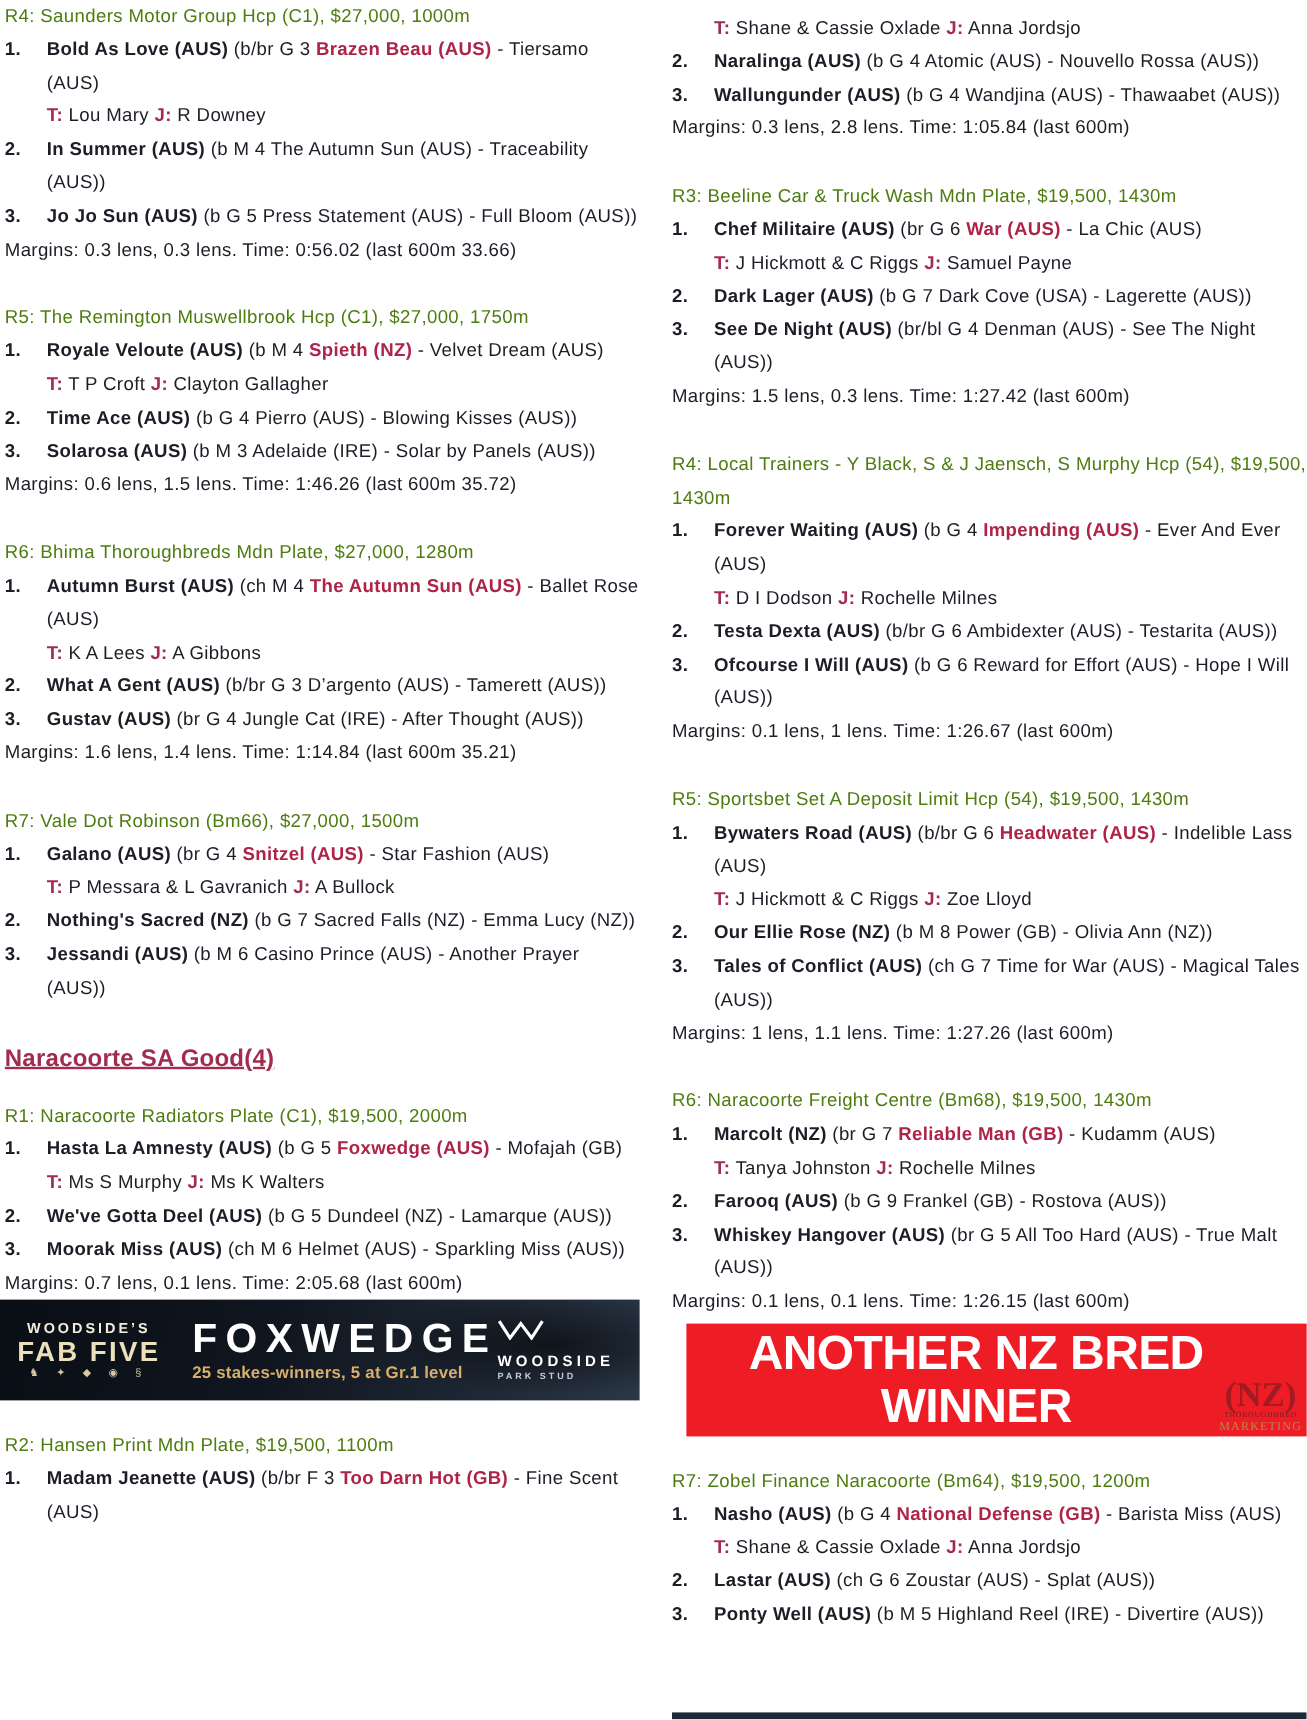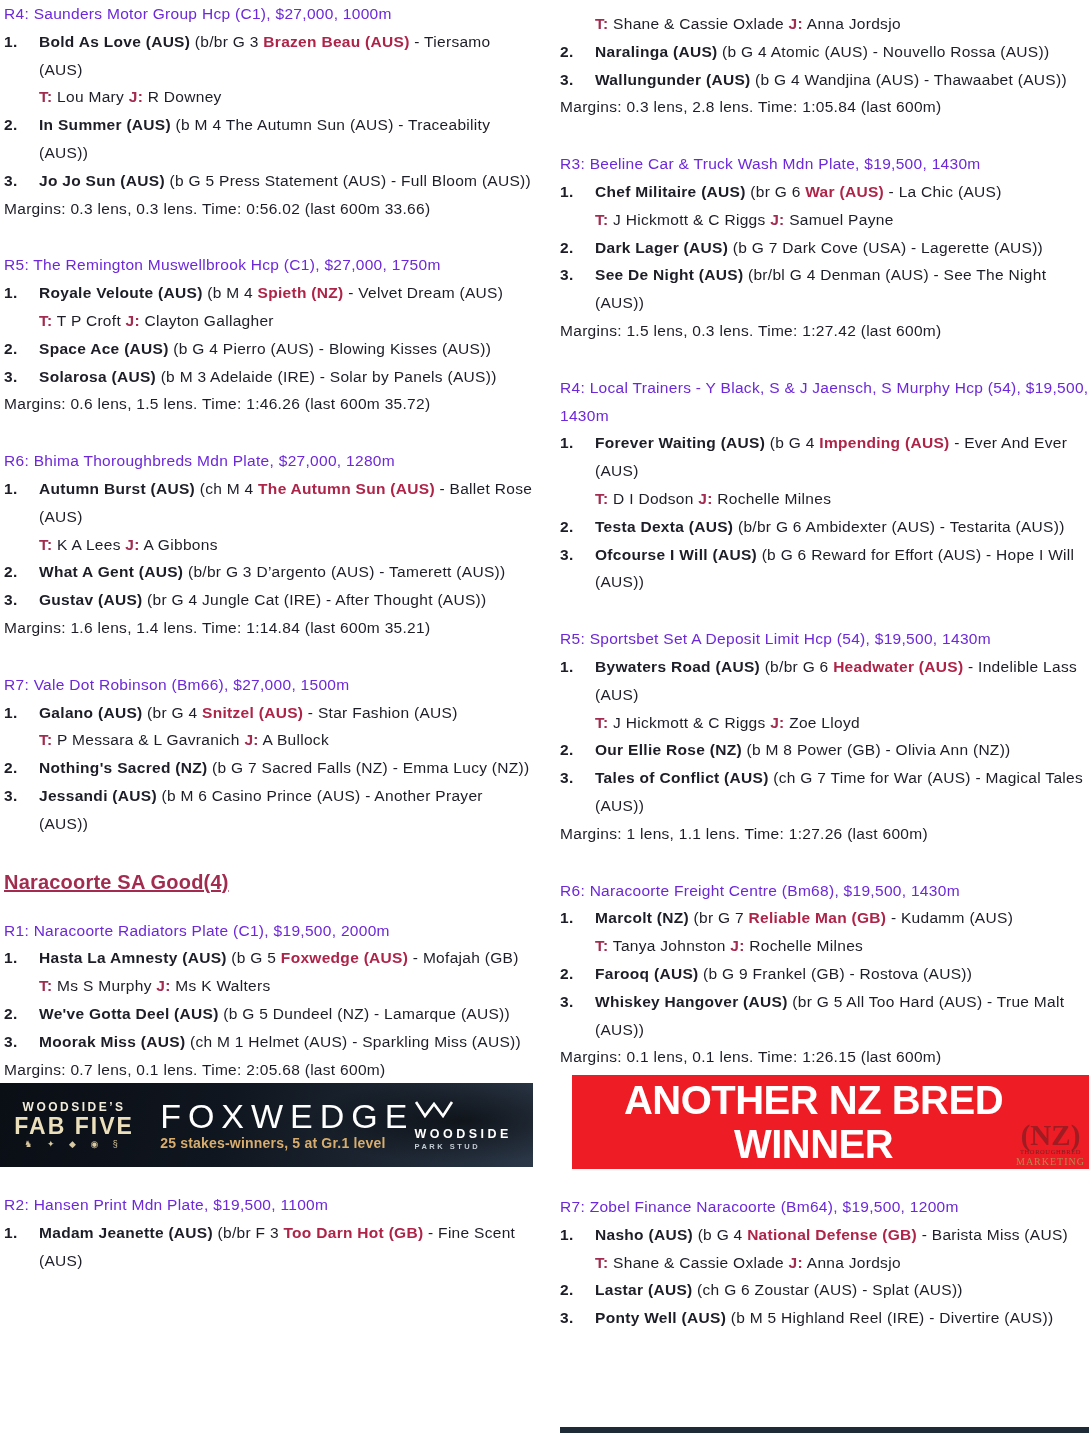--- a/index.html
+++ b/index.html
@@ -8,21 +8,21 @@
         line-height:27.8px;letter-spacing:.3px;color:#1d1d27;}
   .col{box-sizing:border-box;}
   .col-left{width:536px;padding-left:4px;}
   .col-right{width:553px;padding-left:24px;padding-top:10px;}
 
   .race-section{margin-top:29px;}
   .race-section.first{margin-top:0;}
   .race-section.after-meeting{margin-top:18px;}
   .race-section.after-banner{margin-top:24px;}
 
-  .race-header{color:#6d28d9;}
+  .race-header{color:#4d7c0f;}
   .entry{position:relative;padding-left:35px;}
   .num{position:absolute;left:0;top:0;font-weight:700;color:#1d1d27;}
   .seg-b{font-weight:700;color:#1d1d27;}
   .seg-n{color:#1d1d27;}
   .seg-r{font-weight:700;color:#ae2449;}
   .seg-l{font-weight:700;color:#a22c50;}
   .margins{color:#1d1d27;}
 
   .meeting{font-size:20px;line-height:30px;font-weight:700;color:#a22c50;
            text-decoration:underline;margin-top:29px;margin-bottom:20px;letter-spacing:.2px;}
@@ -31,21 +31,21 @@
   .fox-banner{height:84px;margin:0 0 16px -4px;width:533px;display:flex;align-items:center;
               background:linear-gradient(105deg,#0a0e15 0%,#10161f 42%,#1b2430 70%,#2b3747 100%);
               position:relative;overflow:hidden;}
   .fox-banner::after{content:"";position:absolute;right:0;top:0;width:45%;height:100%;
               background:radial-gradient(ellipse at 70% 45%,rgba(0,0,0,.55),rgba(0,0,0,0) 65%);}
   .fox-left{width:160px;text-align:center;z-index:1;}
   .fox-brand-top{color:#f2ecdc;font-size:12px;font-weight:700;letter-spacing:2.5px;line-height:13px;}
   .fox-brand-main{color:#ecdfbc;font-size:23px;font-weight:800;letter-spacing:2px;line-height:24px;}
   .fox-icons{color:#d9c9a0;font-size:9px;letter-spacing:6px;line-height:12px;}
   .fox-center{flex:1;text-align:left;z-index:1;padding-left:12px;}
-  .fox-title{color:#fff;font-size:34px;font-weight:400;letter-spacing:7px;line-height:36px;}
+  .fox-title{color:#fff;font-size:34px;font-weight:700;letter-spacing:7px;line-height:36px;}
   .fox-sub{color:#d8ad6d;font-size:14px;font-weight:700;letter-spacing:.2px;line-height:18px;}
   .fox-right{width:128px;text-align:left;z-index:1;}
   .fox-right-name{color:#fff;font-size:12.5px;font-weight:700;letter-spacing:3.5px;line-height:15px;}
   .fox-right-sub{color:#c5ccd6;font-size:7.5px;font-weight:700;letter-spacing:2.5px;line-height:10px;}
 
   
   .nz-banner{height:94px;margin:4px 12px 0;width:529px;background:#ee1c24;position:relative;
              display:flex;align-items:center;justify-content:center;}
   .nz-text{color:#fff;font-weight:800;font-size:40px;line-height:44px;text-align:center;
            letter-spacing:-.5px;padding-right:46px;}
@@ -81,21 +81,21 @@
         <div class="margins">Margins: 0.3 lens, 0.3 lens. Time: 0:56.02 (last 600m 33.66)</div>
       </div>
       <div class="race-section">
         <div class="race-header">R5: The Remington Muswellbrook Hcp (C1), $27,000, 1750m</div>
         <div class="entry">
           <span class="num">1.</span>
           <div class="ptext"><span class="seg-b">Royale Veloute (AUS)</span><span class="seg-n"> (b M 4 </span><span class="seg-r">Spieth (NZ)</span><span class="seg-n"> - Velvet Dream (AUS)</span><div class="tjline"><span class="seg-l">T:</span><span class="seg-n"> T P Croft </span><span class="seg-l">J:</span><span class="seg-n"> Clayton Gallagher</span></div></div>
         </div>
         <div class="entry">
           <span class="num">2.</span>
-          <div class="ptext"><span class="seg-b">Space Ace (AUS)</span><span class="seg-n"> (b G 4 Pierro (AUS) - Blowing Kisses (AUS))</span></div>
+          <div class="ptext"><span class="seg-b">Time Ace (AUS)</span><span class="seg-n"> (b G 4 Pierro (AUS) - Blowing Kisses (AUS))</span></div>
         </div>
         <div class="entry">
           <span class="num">3.</span>
           <div class="ptext"><span class="seg-b">Solarosa (AUS)</span><span class="seg-n"> (b M 3 Adelaide (IRE) - Solar by Panels (AUS))</span></div>
         </div>
         <div class="margins">Margins: 0.6 lens, 1.5 lens. Time: 1:46.26 (last 600m 35.72)</div>
       </div>
       <div class="race-section">
         <div class="race-header">R6: Bhima Thoroughbreds Mdn Plate, $27,000, 1280m</div>
         <div class="entry">
@@ -133,21 +133,21 @@
         <div class="entry">
           <span class="num">1.</span>
           <div class="ptext"><span class="seg-b">Hasta La Amnesty (AUS)</span><span class="seg-n"> (b G 5 </span><span class="seg-r">Foxwedge (AUS)</span><span class="seg-n"> - Mofajah (GB)</span><div class="tjline"><span class="seg-l">T:</span><span class="seg-n"> Ms S Murphy </span><span class="seg-l">J:</span><span class="seg-n"> Ms K Walters</span></div></div>
         </div>
         <div class="entry">
           <span class="num">2.</span>
           <div class="ptext"><span class="seg-b">We've Gotta Deel (AUS)</span><span class="seg-n"> (b G 5 Dundeel (NZ) - Lamarque (AUS))</span></div>
         </div>
         <div class="entry">
           <span class="num">3.</span>
-          <div class="ptext"><span class="seg-b">Moorak Miss (AUS)</span><span class="seg-n"> (ch M 1 Helmet (AUS) - Sparkling Miss (AUS))</span></div>
+          <div class="ptext"><span class="seg-b">Moorak Miss (AUS)</span><span class="seg-n"> (ch M 6 Helmet (AUS) - Sparkling Miss (AUS))</span></div>
         </div>
         <div class="margins">Margins: 0.7 lens, 0.1 lens. Time: 2:05.68 (last 600m)</div>
       </div>
       <div class="fox-banner">
         <div class="fox-left">
           <div class="fox-brand-top">WOODSIDE’S</div>
           <div class="fox-brand-main">FAB FIVE</div>
           <div class="fox-icons">♞ ✦ ◆ ◉ §</div>
         </div>
         <div class="fox-center">
@@ -210,20 +210,21 @@
           <div class="ptext"><span class="seg-b">Forever Waiting (AUS)</span><span class="seg-n"> (b G 4 </span><span class="seg-r">Impending (AUS)</span><span class="seg-n"> - Ever And Ever (AUS)</span><div class="tjline"><span class="seg-l">T:</span><span class="seg-n"> D I Dodson </span><span class="seg-l">J:</span><span class="seg-n"> Rochelle Milnes</span></div></div>
         </div>
         <div class="entry">
           <span class="num">2.</span>
           <div class="ptext"><span class="seg-b">Testa Dexta (AUS)</span><span class="seg-n"> (b/br G 6 Ambidexter (AUS) - Testarita (AUS))</span></div>
         </div>
         <div class="entry">
           <span class="num">3.</span>
           <div class="ptext"><span class="seg-b">Ofcourse I Will (AUS)</span><span class="seg-n"> (b G 6 Reward for Effort (AUS) - Hope I Will (AUS))</span></div>
         </div>
+        <div class="margins">Margins: 0.1 lens, 1 lens. Time: 1:26.67 (last 600m)</div>
       </div>
       <div class="race-section">
         <div class="race-header">R5: Sportsbet Set A Deposit Limit Hcp (54), $19,500, 1430m</div>
         <div class="entry">
           <span class="num">1.</span>
           <div class="ptext"><span class="seg-b">Bywaters Road (AUS)</span><span class="seg-n"> (b/br G 6 </span><span class="seg-r">Headwater (AUS)</span><span class="seg-n"> - Indelible Lass (AUS)</span><div class="tjline"><span class="seg-l">T:</span><span class="seg-n"> J Hickmott &amp; C Riggs </span><span class="seg-l">J:</span><span class="seg-n"> Zoe Lloyd</span></div></div>
         </div>
         <div class="entry">
           <span class="num">2.</span>
           <div class="ptext"><span class="seg-b">Our Ellie Rose (NZ)</span><span class="seg-n"> (b M 8 Power (GB) - Olivia Ann (NZ))</span></div>

